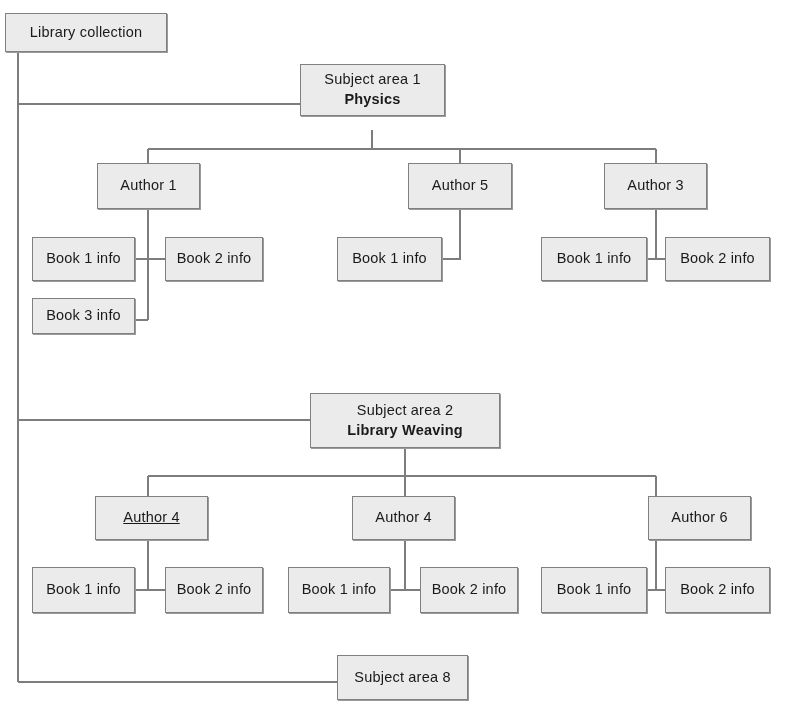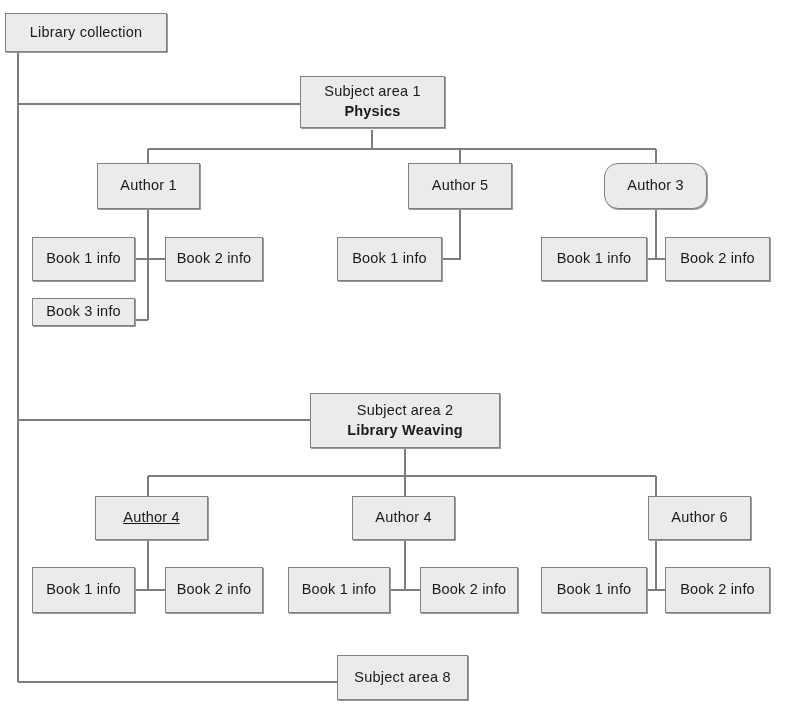--- a/index.html
+++ b/index.html
@@ -91,42 +91,42 @@
       <path d="M656,540 L656,590"></path>
       <path d="M647,590 L656,590"></path>
       <path d="M656,590 L665,590"></path>
     </g>
   </svg>
 
   <div class="node" style="left:5px; top:13px; width:162px; height:39px;">
     <span>Library collection</span>
   </div>
 
-  <div class="node" style="left:300px; top:76px; width:145px; height:52px;">
+  <div class="node" style="left:300px; top:64px; width:145px; height:52px;">
     <span>Subject area 1</span>
     <span class="line2">Physics</span>
   </div>
 
   <div class="node" style="left:97px; top:163px; width:103px; height:46px;">
     <span>Author 1</span>
   </div>
   <div class="node" style="left:408px; top:163px; width:104px; height:46px;">
     <span>Author 5</span>
   </div>
-  <div class="node" style="left:604px; top:163px; width:103px; height:46px;border-radius:14px;">
+  <div class="node" style="left:604px; top:163px; width:103px; height:46px;">
     <span>Author 3</span>
   </div>
 
   <div class="node" style="left:32px; top:237px; width:103px; height:44px;">
     <span>Book 1 info</span>
   </div>
   <div class="node" style="left:165px; top:237px; width:98px; height:44px;">
     <span>Book 2 info</span>
   </div>
-  <div class="node" style="left:32px; top:298px; width:103px; height:28px;">
+  <div class="node" style="left:32px; top:298px; width:103px; height:36px;">
     <span>Book 3 info</span>
   </div>
 
   <div class="node" style="left:337px; top:237px; width:105px; height:44px;">
     <span>Book 1 info</span>
   </div>
 
   <div class="node" style="left:541px; top:237px; width:106px; height:44px;">
     <span>Book 1 info</span>
   </div>

